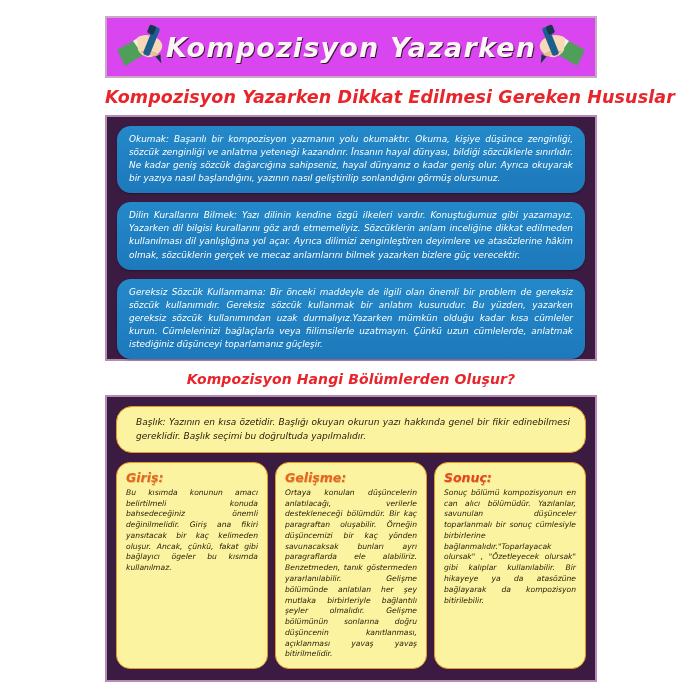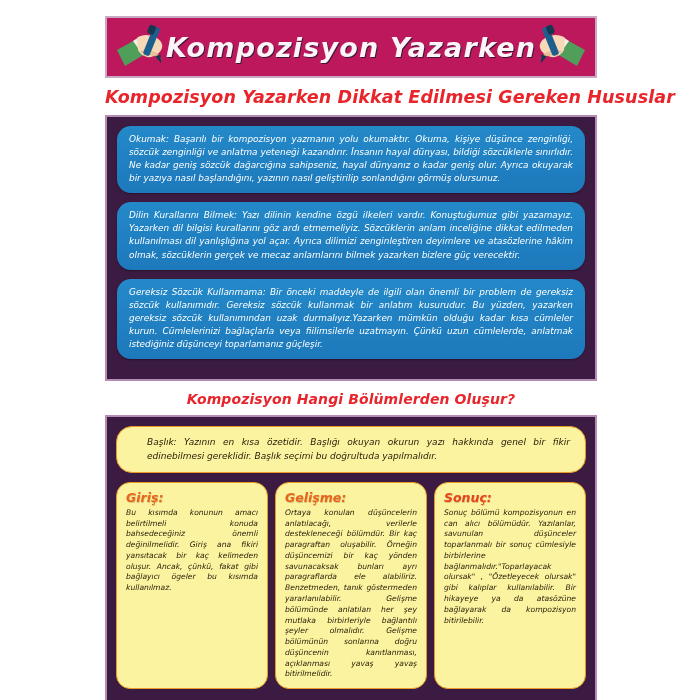--- a/index.html
+++ b/index.html
@@ -18,21 +18,21 @@
     left: 105px;
     top: 16px;
     width: 492px;
     height: 676px;
   }
 
   
   .header-banner {
     position: relative;
     height: 62px;
-    background: #be185d;
+    background: #d946ef;
     border: 2px solid #c9a8c6;
     box-sizing: border-box;
     display: flex;
     align-items: center;
     justify-content: center;
     overflow: hidden;
   }
   .header-title {
     color: #fdf4f8;
     font-family: "DejaVu Sans", sans-serif;
@@ -66,21 +66,21 @@
   .section-title-1 { margin-top: 9px; margin-bottom: 8px; }
   .section-title-2 { margin-top: 10px; margin-bottom: 8px; font-size: 14px; }
 
   
   .panel {
     background: #3c1b42;
     border: 2px solid #b48cb4;
     box-sizing: border-box;
     padding: 8px 10px;
   }
-  .panel-top { padding: 9px 10px 20px 10px; }
+  .panel-top { padding: 9px 10px 0 10px; }
   .panel-bottom { padding: 9px 9px 11px 9px; position: relative; }
 
   
   .bluebox {
     background: #1e7fc2;
     background: linear-gradient(180deg, #2489c9 0%, #1d79bb 100%);
     border-radius: 14px;
     padding: 7px 12px 8px 12px;
     margin-bottom: 9px;
     color: #ffffff;
@@ -99,21 +99,21 @@
     border: 1.5px solid #e89a22;
     border-radius: 16px;
     padding: 8px 13px 9px 13px;
     color: #241a05;
     font-family: "DejaVu Sans", sans-serif;
     font-style: italic;
     font-size: 9px;
     line-height: 1.5;
   }
   .yellow-head {
-    padding: 9px 15px 9px 30px;
+    padding: 9px 15px 9px 19px;
     margin-bottom: 9px;
     text-align: justify;
   }
   .columns {
     display: flex;
     gap: 7px;
     align-items: stretch;
   }
   .col {
     flex: 1;

